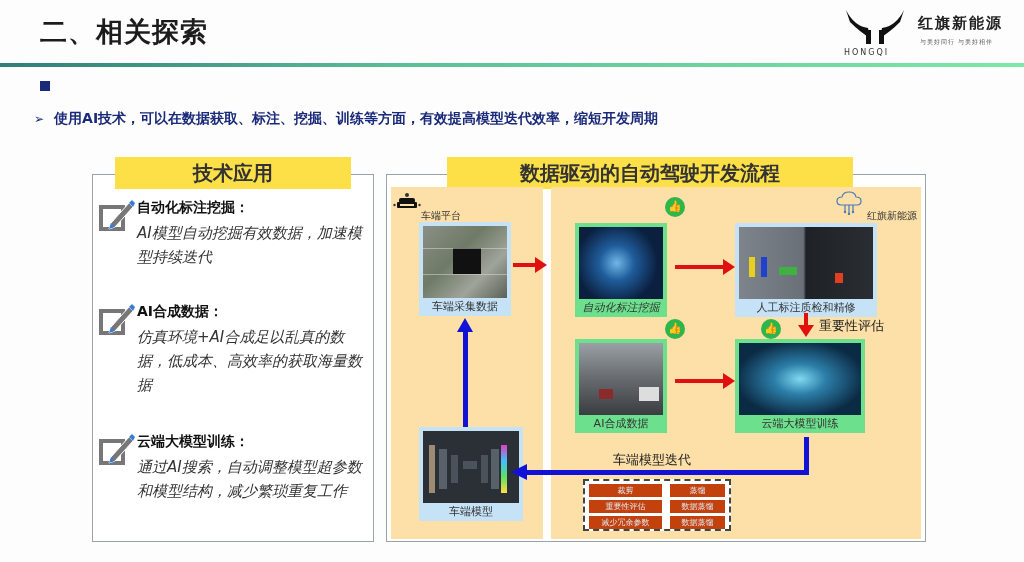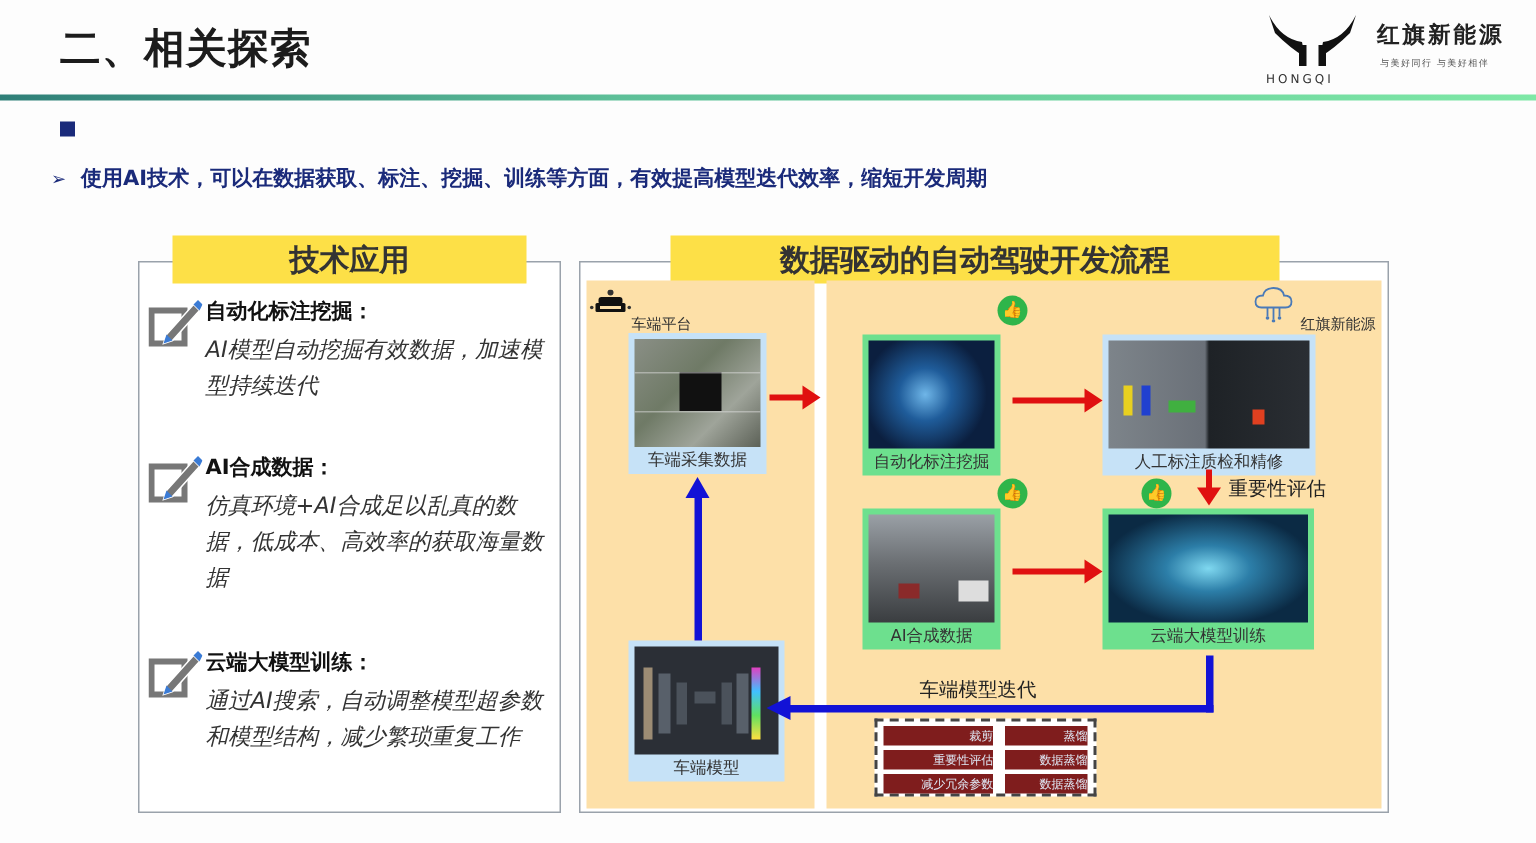--- a/index.html
+++ b/index.html
@@ -50,21 +50,21 @@
   .varrow-red { position: absolute; width: 4px; background: #e01010; }
   .varrow-red::after { content: ""; position: absolute; bottom: -10px; left: -6px; border-top: 12px solid #e01010; border-left: 8px solid transparent; border-right: 8px solid transparent; }
 
   .blue-line { position: absolute; background: #1212d6; }
   .blue-up::before { content: ""; position: absolute; top: -12px; left: -6px; border-bottom: 14px solid #1212d6; border-left: 8px solid transparent; border-right: 8px solid transparent; }
   .blue-left::before { content: ""; position: absolute; left: -14px; top: -6px; border-right: 16px solid #1212d6; border-top: 8px solid transparent; border-bottom: 8px solid transparent; }
 
   .flow-label { position: absolute; font-size: 13px; color: #222; }
 
   .tags { position: absolute; left: 196px; top: 304px; width: 148px; height: 52px; border: 2px dashed #444; background: #fff; padding: 3px 4px; display: grid; grid-template-columns: 1fr 0.75fr; column-gap: 8px; row-gap: 3px; }
-  .tag { background: #7f1d1d; color: #dfe8f5; font-size: 8px; text-align: right; height: 13px; line-height: 13px; white-space: nowrap; overflow: hidden; }
+  .tag { background: #c2410c; color: #dfe8f5; font-size: 8px; text-align: center; height: 13px; line-height: 13px; white-space: nowrap; overflow: hidden; }
 </style>
 </head>
 <body>
 
 <div class="title">二、相关探索</div>
 
 <div class="logo">
   <svg class="logo-mark" viewBox="0 0 70 56">
     <path d="M6 6 Q14 22 28 24 L30 34 Q20 28 10 18 Z" fill="#111"></path>
     <path d="M64 6 Q56 22 42 24 L40 34 Q50 28 60 18 Z" fill="#111"></path>
@@ -166,21 +166,21 @@
     <svg style="position:absolute;left:284px;top:4px;width:28px;height:24px;" viewBox="0 0 28 24">
       <path d="M6 14 Q2 14 2 10 Q2 6 7 6 Q8 1 14 1 Q20 1 21 6 Q26 6 26 10 Q26 14 22 14 Z" fill="none" stroke="#4a7ab8" stroke-width="1.2"></path>
       <path d="M10 14 V20 M14 14 V22 M18 14 V20" stroke="#4a7ab8" stroke-width="1.2"></path>
       <circle cx="10" cy="21" r="1.2" fill="#4a7ab8"></circle>
         <circle cx="14" cy="23" r="1.2" fill="#4a7ab8"></circle>
         <circle cx="18" cy="21" r="1.2" fill="#4a7ab8"></circle>
     </svg>
     <span class="zone-label" style="left:316px;top:10px;">红旗新能源</span>
 
     <div class="thumb" style="left:114px;top:10px;">👍</div>
-    <div class="node node-green" style="left:24px;top:36px;width:92px;">
+    <div class="node node-green" style="left:24px;top:36px;width:92px;font-style:italic;">
       <div class="node-img" style="background:radial-gradient(circle at 45% 50%,#6fb6e8 0%,#1f5c9a 30%,#0b1f3f 70%);"></div>
       <div class="node-label">自动化标注挖掘</div>
     </div>
 
     <div class="node node-blue" style="left:184px;top:36px;width:142px;">
       <div class="node-img" style="background:linear-gradient(90deg,#7d848a 0%,#6a7078 48%,#1e2226 50%,#2a2e33 100%);">
         <div style="position:absolute;left:10px;top:30px;width:6px;height:20px;background:#e8d020;"></div>
         <div style="position:absolute;left:22px;top:30px;width:6px;height:20px;background:#2040d0;"></div>
         <div style="position:absolute;left:40px;top:40px;width:18px;height:8px;background:#40b040;"></div>
         <div style="position:absolute;left:96px;top:46px;width:8px;height:10px;background:#e04020;"></div>
@@ -191,21 +191,21 @@
     <div class="thumb" style="left:114px;top:132px;">👍</div>
     <div class="node node-green" style="left:24px;top:152px;width:92px;">
       <div class="node-img" style="background:linear-gradient(180deg,#9aa0a6 0%,#6b6f73 45%,#3a3d40 100%);">
         <div style="position:absolute;left:60px;top:44px;width:20px;height:14px;background:#ddd;"></div>
         <div style="position:absolute;left:20px;top:46px;width:14px;height:10px;background:#8a2a2a;"></div>
       </div>
       <div class="node-label">AI合成数据</div>
     </div>
 
     <div class="thumb" style="left:210px;top:132px;">👍</div>
-    <div class="node node-green" style="left:184px;top:152px;width:141px;">
+    <div class="node node-green" style="left:184px;top:152px;width:130px;">
       <div class="node-img" style="background:radial-gradient(ellipse at 50% 50%,#7fd8f0 0%,#2c7ea8 30%,#0b2a44 75%);"></div>
       <div class="node-label">云端大模型训练</div>
     </div>
 
     <div class="harrow" style="left:-38px;top:76px;width:24px;"></div>
     <div class="harrow" style="left:124px;top:78px;width:50px;"></div>
     <div class="varrow-red" style="left:253px;top:126px;height:14px;"></div>
     <div class="harrow" style="left:124px;top:192px;width:50px;"></div>
 
     <span class="flow-label" style="left:268px;top:130px;">重要性评估</span>

